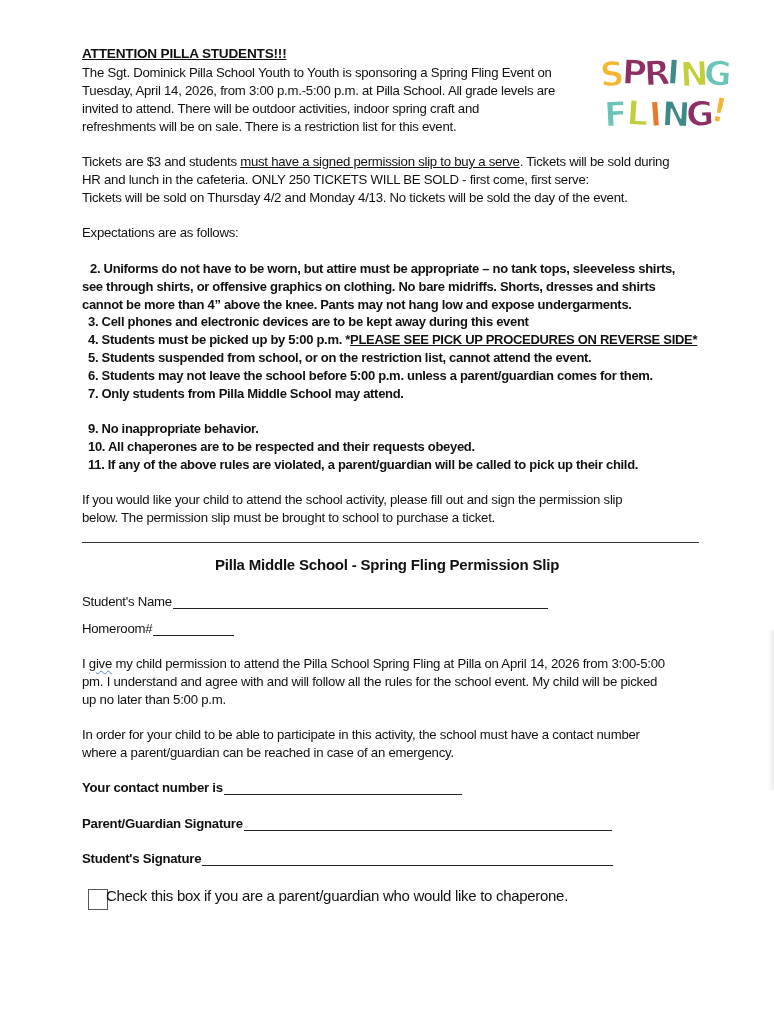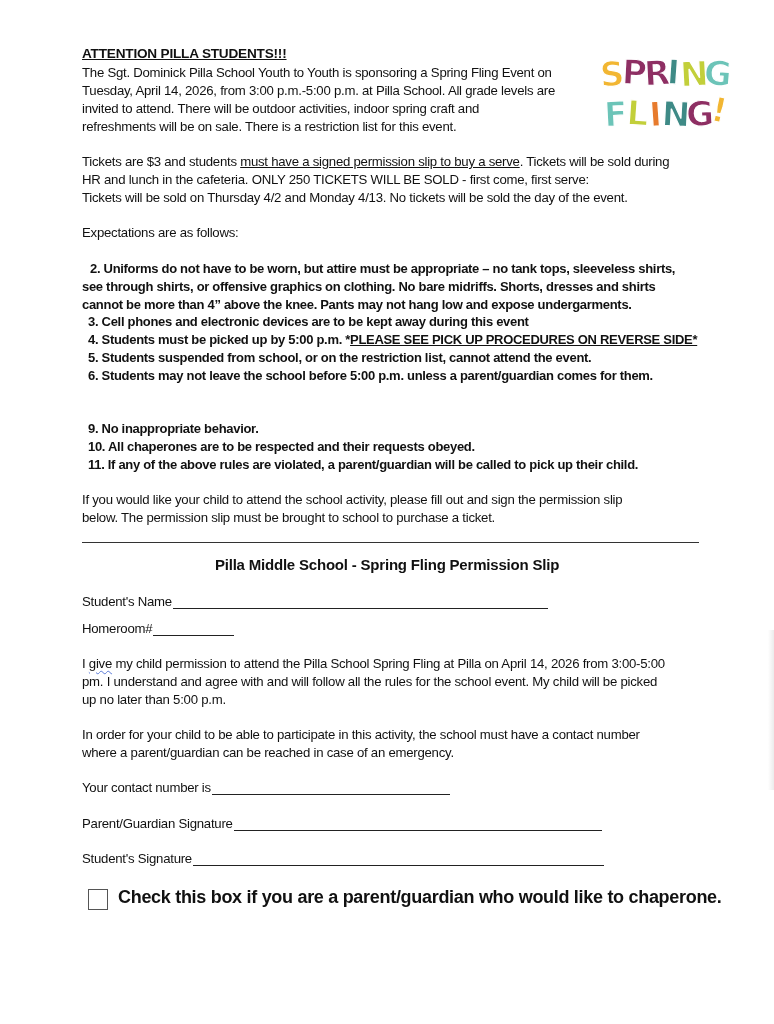--- a/index.html
+++ b/index.html
@@ -11,23 +11,23 @@
   .page { position: absolute; left: 0; top: 0; width: 774px; height: 1024px; }
   .txt { position: absolute; left: 82px; font-size: 13.2px; line-height: 17.8px; letter-spacing: -0.25px; white-space: nowrap; }
   .bold { font-weight: normal; }
   .u { text-decoration: underline; }
   .heading { position: absolute; left: 82px; top: 46px; font-size: 13.6px; font-weight: bold; text-decoration: underline; letter-spacing: -0.2px; }
   .rule-item { position: absolute; font-size: 13px; font-weight: bold; line-height: 17.8px; letter-spacing: -0.3px; white-space: nowrap; }
   .divider { position: absolute; left: 82px; top: 542px; width: 617px; height: 0; border-top: 1px solid #333; }
   .slip-title { position: absolute; left: 0; width: 774px; top: 556px; text-align: center; font-size: 15px; font-weight: bold; letter-spacing: -0.2px; }
   .field { position: absolute; left: 82px; font-size: 13.2px; letter-spacing: -0.25px; display: flex; align-items: flex-end; white-space: nowrap; }
   .field .line { display: inline-block; border-bottom: 1px solid #222; height: 12px; margin-left: 1px; }
-  .field.bold { font-weight: normal; }
+  .field.bold { font-weight: bold; }
   .checkbox { position: absolute; left: 88px; top: 889px; width: 18px; height: 19px; border: 1px solid #555; background: #fff; cursor: pointer; }
-  .chk-label { position: absolute; left: 118px; top: 887px; font-size: 18px; font-weight: bold; letter-spacing: -0.3px; white-space: nowrap; }
+  .chk-label { position: absolute; left: 106px; top: 887px; font-size: 15px; font-weight: normal; letter-spacing: -0.3px; white-space: nowrap; }
   .squiggle { text-decoration: underline wavy #5b7bd6; text-decoration-thickness: 1px; text-underline-offset: 2px; }
   .logo { position: absolute; left: 598px; top: 50px; width: 140px; height: 82px; }
   .shadow-edge { position: absolute; right: 0; top: 630px; width: 6px; height: 160px; background: linear-gradient(to right, rgba(0,0,0,0), rgba(0,0,0,0.08)); }
 </style>
 </head>
 <body>
 
 <div class="page">
 
   <svg class="logo" viewBox="0 0 140 82">
@@ -59,20 +59,21 @@
   <div class="txt" style="top:189px"><span>Tickets will be sold on </span><span class="bold">Thursday 4/2 and Monday 4/13</span><span>. No tickets will be sold the day of the event.</span></div>
 
   <div class="txt" style="top:224px">Expectations are as follows:</div>
   <div class="rule-item" style="left:90px; top:260px">2. Uniforms do not have to be worn, but attire must be appropriate – no tank tops, sleeveless shirts,</div>
   <div class="rule-item" style="left:82px; top:278px">see through shirts, or offensive graphics on clothing. No bare midriffs. Shorts, dresses and shirts</div>
   <div class="rule-item" style="left:82px; top:296px">cannot be more than 4” above the knee. Pants may not hang low and expose undergarments.</div>
   <div class="rule-item" style="left:88px; top:313px">3. Cell phones and electronic devices are to be kept away during this event</div>
   <div class="rule-item" style="left:88px; top:331px"><span>4. Students must be picked up by 5:00 p.m. *</span><span class="u">PLEASE SEE PICK UP PROCEDURES ON REVERSE SIDE*</span></div>
   <div class="rule-item" style="left:88px; top:349px">5.  Students suspended from school, or on the restriction list, cannot attend the event.</div>
   <div class="rule-item" style="left:88px; top:367px">6.  Students may not leave the school before 5:00 p.m. unless a parent/guardian comes for them.</div>
+  <div class="rule-item" style="left:88px; top:385px">7.  Only students from Pilla Middle School may attend.</div>
   <div class="rule-item" style="left:88px; top:420px">9.  No inappropriate behavior.</div>
   <div class="rule-item" style="left:88px; top:438px">10. All chaperones are to be respected and their requests obeyed.</div>
   <div class="rule-item" style="left:88px; top:456px">11. If any of the above rules are violated, a parent/guardian will be called to pick up their child.</div>
 
   <div class="txt" style="top:491px">If you would like your child to attend the school activity, please fill out and sign the permission slip</div>
   <div class="txt" style="top:509px">below.  The permission slip must be brought to school to purchase a ticket.</div>
 
   <div class="divider"></div>
 
   <div class="slip-title">Pilla Middle School - Spring Fling Permission Slip</div>

